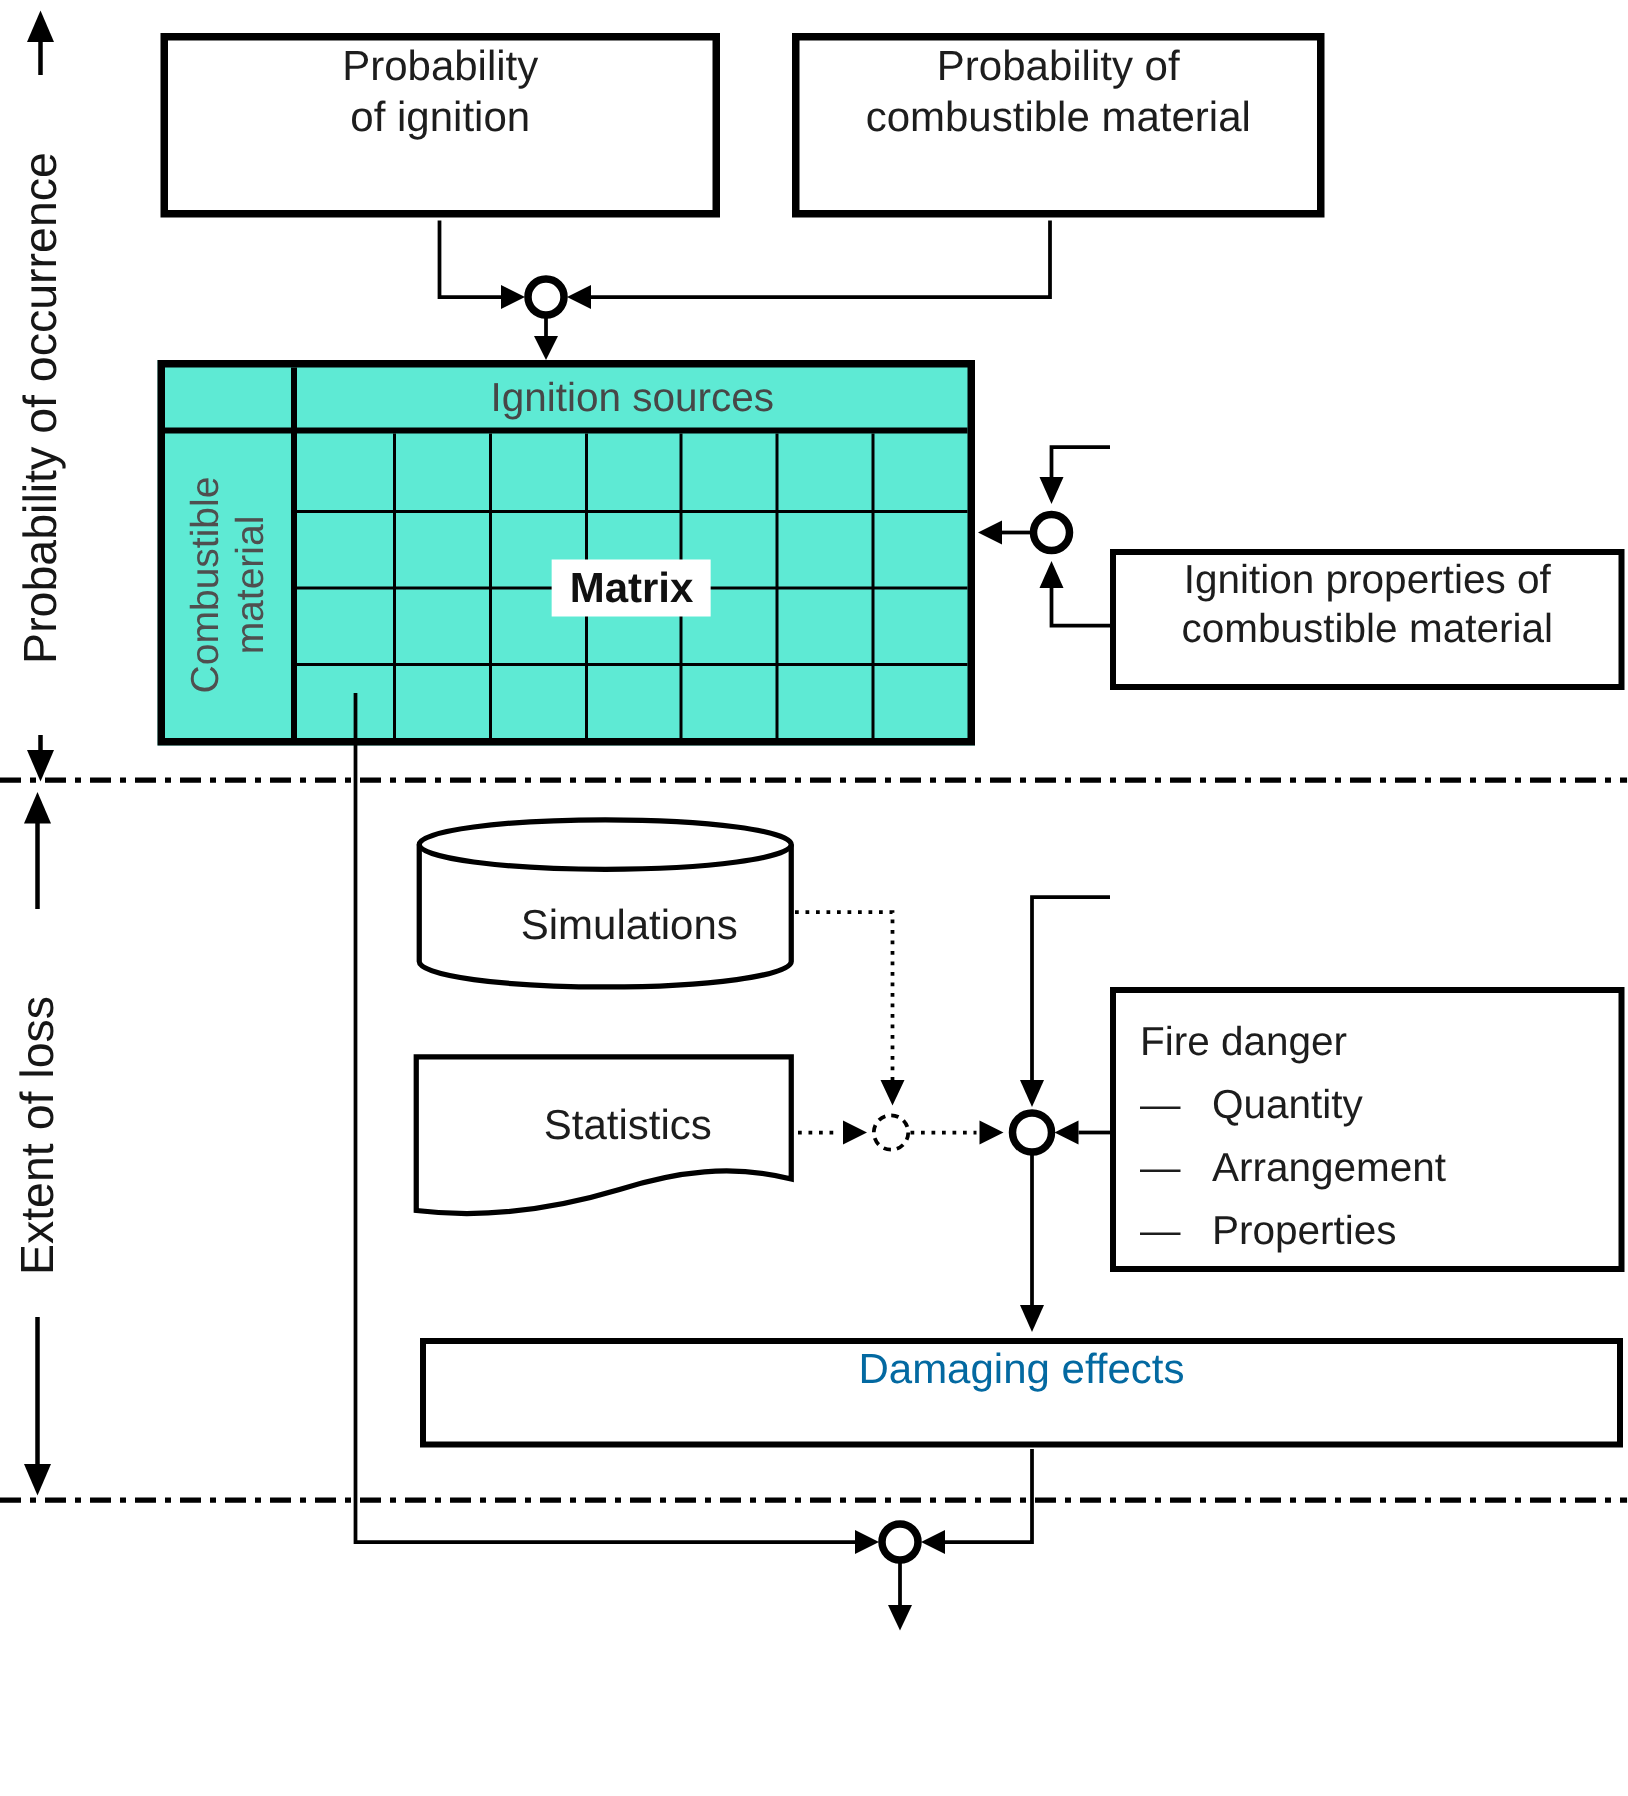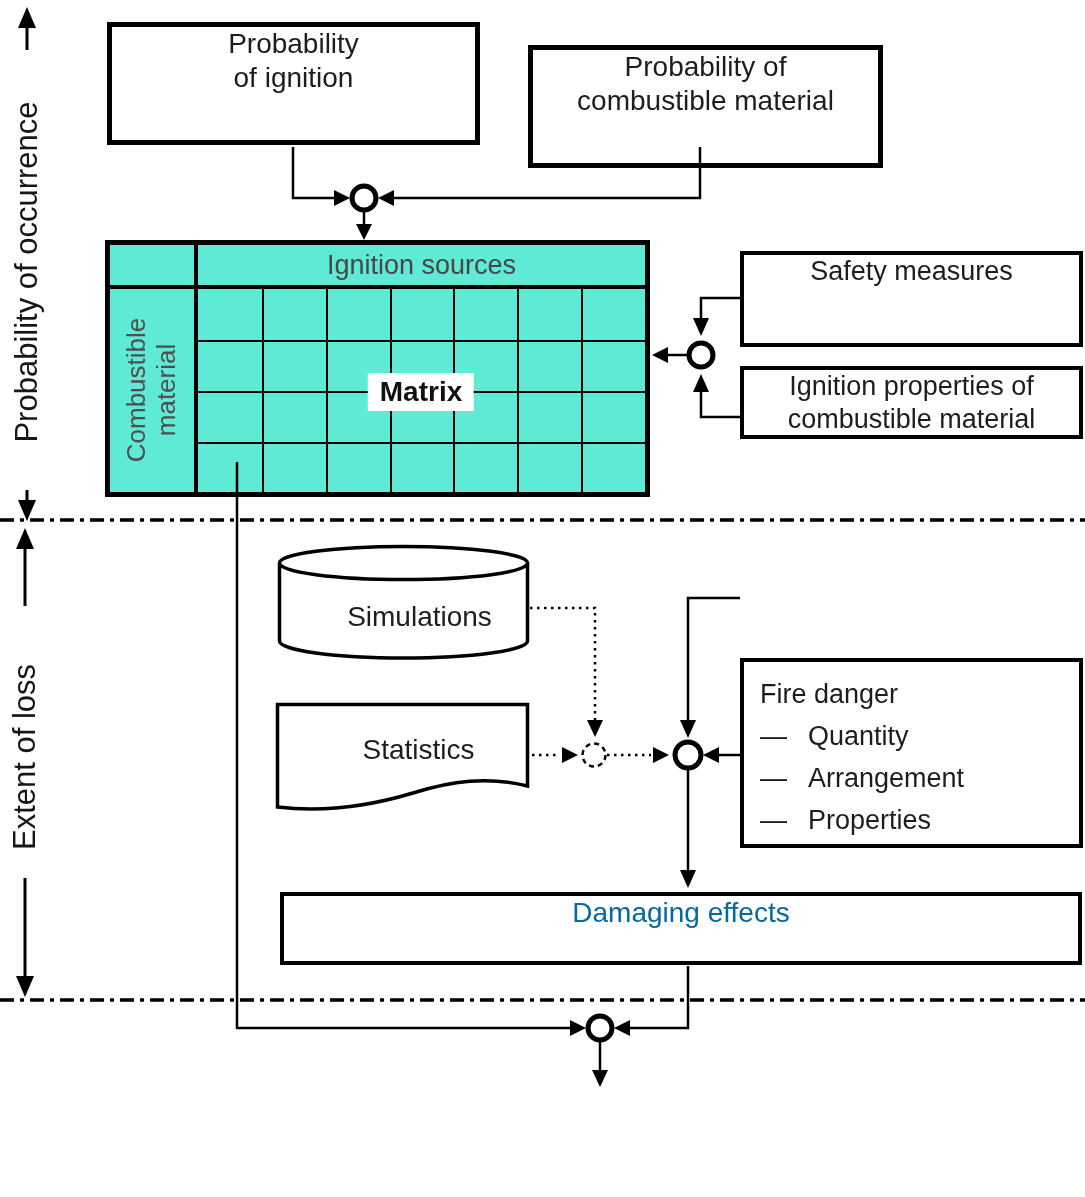--- a/index.html
+++ b/index.html
@@ -42,21 +42,21 @@
 
 <div class="canvas">
 
   <div class="vaxis" style="left:27px;top:272px;">Probability of occurrence</div>
   <div class="vaxis" style="left:25px;top:757px;">Extent of loss</div>
 
   <div class="box f28" style="left:107px;top:22px;width:373px;height:123px;">
     <span>Probability
 of ignition</span>
   </div>
-  <div class="box f28" style="left:528px;top:22px;width:355px;height:123px;margin-top:23px;">
+  <div class="box f28" style="left:528px;top:22px;width:355px;height:123px;">
     <span>Probability of
 combustible material</span>
   </div>
 
   <div class="matrix">
     <div class="mline" style="left:84px;top:0;width:4px;height:247px;"></div>
     <div class="mline" style="left:0;top:40px;width:535px;height:4px;"></div>
     <div class="m-colhead">Ignition sources</div>
     <div class="rotc m-rowhead">Combustible
 material</div>
@@ -66,24 +66,21 @@
     <div class="mline" style="left:280px;top:44px;width:2px;height:203px;"></div>
     <div class="mline" style="left:343px;top:44px;width:2px;height:203px;"></div>
     <div class="mline" style="left:407px;top:44px;width:2px;height:203px;"></div>
     <div class="mline" style="left:471px;top:44px;width:2px;height:203px;"></div>
     <div class="mline" style="left:88px;top:95px;width:447px;height:2px;"></div>
     <div class="mline" style="left:88px;top:146px;width:447px;height:2px;"></div>
     <div class="mline" style="left:88px;top:197px;width:447px;height:2px;"></div>
     <div class="m-title">Matrix</div>
   </div>
 
-  <div class="box thin f27" style="left:740px;top:251px;width:343px;height:96px;">
-    <span>Safety measures</span>
-  </div>
-  <div class="box thin f27" style="left:740px;top:366px;width:343px;height:73px;">
+  <div class="box thin f27" style="left:740px;top:366px;width:343px;height:94px;">
     <span>Ignition properties of
 combustible material</span>
   </div>
 
   <div class="shape" style="left:277px;top:543px;width:253px;height:119px;">
     <svg width="253" height="119" viewBox="0 0 253 119">
       <path d="M2.5 20 L2.5 98 A124 17 0 0 0 250.5 98 L250.5 20" fill="#ffffff" stroke="#000" stroke-width="3.5"></path>
       <ellipse cx="126.5" cy="20" rx="124" ry="16.5" fill="#ffffff" stroke="#000" stroke-width="3.5"></ellipse>
     </svg>
     <div class="shape-label" style="top:58px;">Simulations</div>

